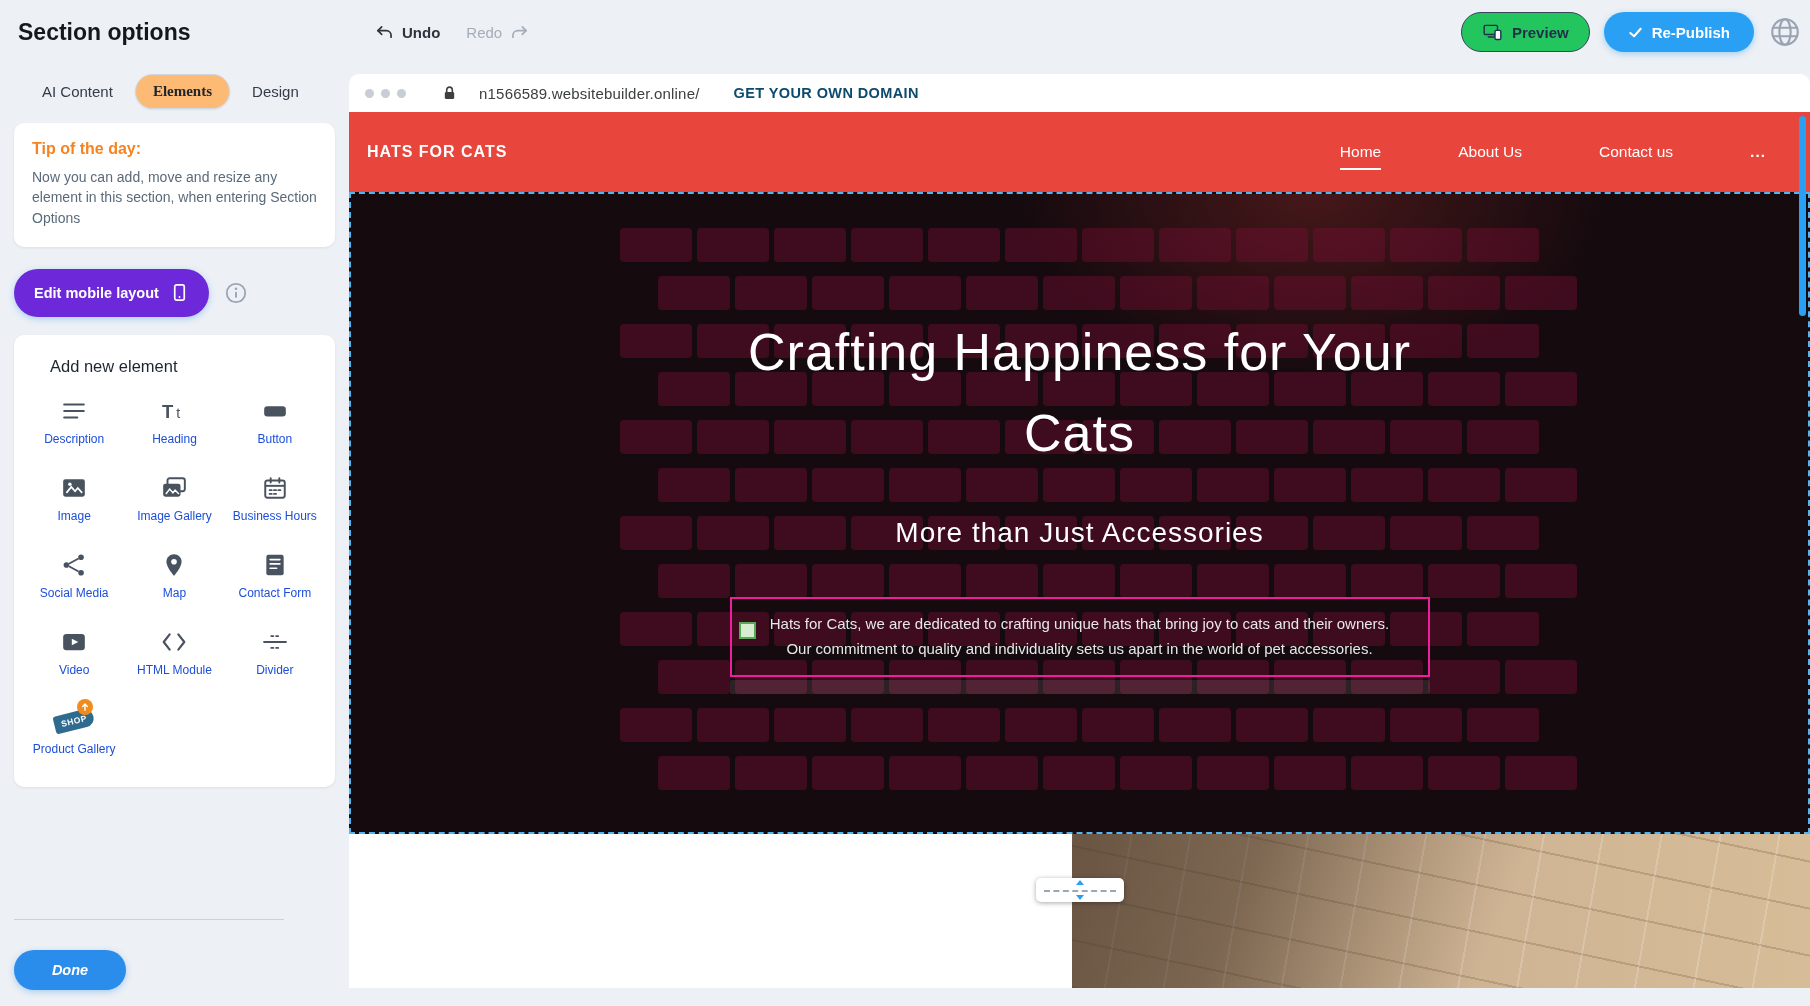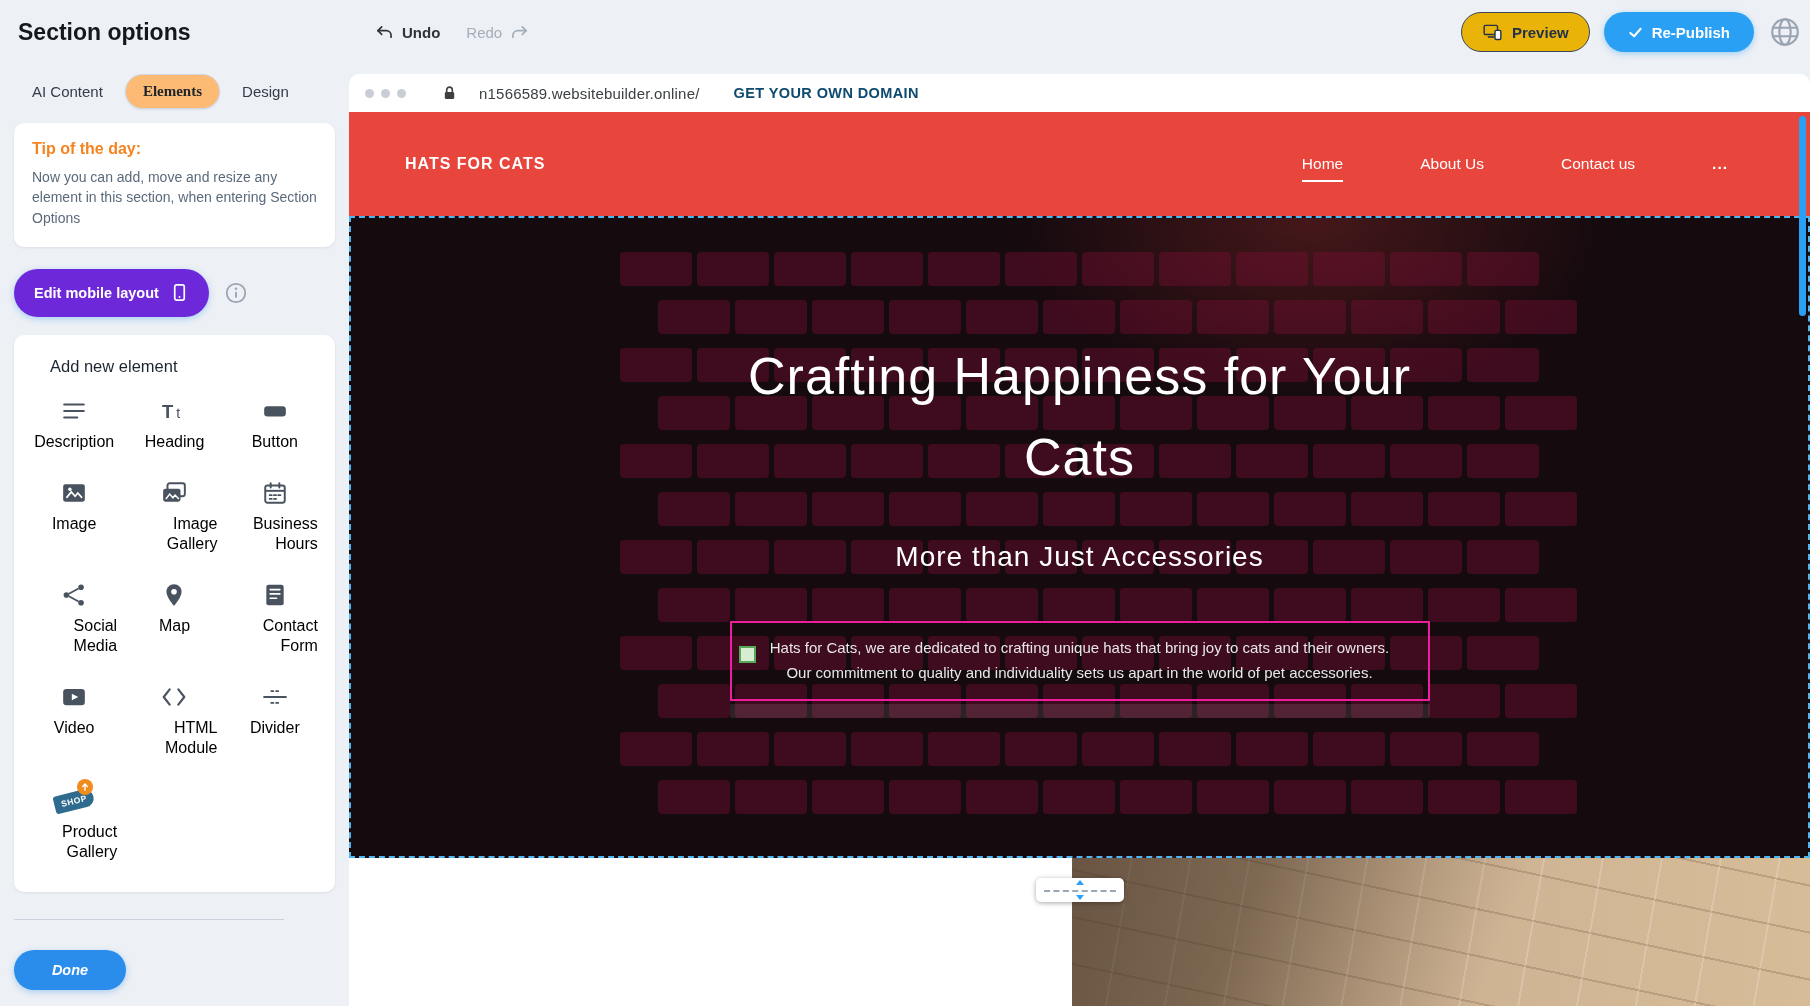--- a/index.html
+++ b/index.html
@@ -14,48 +14,48 @@
 
   
   .topbar { position:absolute; top:0; left:0; right:0; height:64px; display:flex; align-items:center; }
   .page-title { font-size:23px; font-weight:bold; color:#14181d; margin-left:18px; }
   .history { position:absolute; left:375px; top:0; height:64px; display:flex; align-items:center; gap:26px; }
   .hist-btn { display:flex; align-items:center; gap:8px; background:none; border:none; cursor:pointer;
               font-family:inherit; font-size:15px; font-weight:bold; color:#2e343c; }
   .hist-btn.disabled { color:#a4adb8; font-weight:normal; cursor:default; }
   .topbar-right { position:absolute; right:8px; top:0; height:64px; display:flex; align-items:center; gap:14px; }
   .btn-preview { display:flex; align-items:center; gap:9px; height:40px; padding:0 20px; border-radius:20px;
-                 background:#eab308; border:1px solid #39465e; color:#22304a; font-family:inherit;
+                 background:#22c55e; border:1px solid #39465e; color:#22304a; font-family:inherit;
                  font-size:15px; font-weight:bold; cursor:pointer; }
   .btn-republish { display:flex; align-items:center; gap:9px; height:40px; padding:0 24px; border-radius:20px;
                    background:#2aa0f5; border:none; color:#fff; font-family:inherit; font-size:15px;
                    font-weight:bold; cursor:pointer; box-shadow:0 2px 6px rgba(42,160,245,.4); }
   .btn-globe { background:none; border:none; cursor:pointer; color:#99a3b1; display:flex; align-items:center; }
 
   
   .sidebar { position:absolute; top:64px; left:0; width:349px; bottom:0; }
-  .tabs { display:flex; align-items:center; gap:4px; padding:10px 14px 6px; }
+  .tabs { display:flex; align-items:center; gap:4px; padding:10px 24px 6px; }
   .tab { padding:8px 17px; border-radius:18px; font-size:15px; color:#333c47; cursor:pointer;
          border:1px solid transparent; background:transparent; font-family:inherit; }
   .tab.active { background:#fdba74; border-color:#cfd7e2; font-weight:bold; color:#1d242c;
                 box-shadow:0 1px 2px rgba(30,40,60,.08);font-family:Liberation Serif, serif; }
   .card { background:#fff; border-radius:10px; margin:8px 14px; box-shadow:0 1px 3px rgba(30,40,60,.08); }
   .tip-card { padding:17px 18px 19px; }
   .tip-title { color:#f5831f; font-size:16px; font-weight:bold; margin-bottom:9px; }
   .tip-body { color:#5b6a7b; font-size:14px; line-height:1.45; }
   .mobile-row { display:flex; align-items:center; gap:16px; margin:22px 14px 18px; }
   .btn-mobile { display:flex; align-items:center; gap:11px; height:48px; padding:0 20px; border-radius:26px;
                 background:#6d28d9; border:none; color:#fff; font-family:inherit; font-size:14.5px;
                 font-weight:bold; cursor:pointer; box-shadow:0 2px 6px rgba(33,150,243,.35); }
   .info-btn { background:none; border:none; cursor:pointer; display:flex; }
   .add-card { padding:22px 10px 30px; }
   .add-title { font-size:16.5px; color:#1d2630; padding-left:26px; margin-bottom:22px; }
   .el-grid { display:grid; grid-template-columns:repeat(3,1fr); row-gap:28px; }
   .tile { display:flex; flex-direction:column; align-items:center; gap:8px; cursor:pointer; color:#49525f; }
-  .tile-label { font-size:16px; color:#000000; text-align:right; line-height:1.25; max-width:86px; }
+  .tile-label { font-size:12px; color:#1d4ed8; text-align:left; line-height:1.25; max-width:86px; }
   .pg-wrap { position:relative; width:40px; height:28px; }
   .pg-tag { position:absolute; left:0; top:6px; background:#2e6b8f; color:#fff; font-size:8.5px; font-weight:bold;
             letter-spacing:.5px; padding:4px 7px; border-radius:3px 9px 9px 3px; transform:rotate(-14deg); }
   .pg-badge { position:absolute; top:-7px; right:1px; width:16px; height:16px; border-radius:50%;
               background:#f08c1e; display:flex; align-items:center; justify-content:center; }
   .sidebar-divider { position:absolute; left:14px; width:270px; bottom:86px; border:none;
                      border-top:1px solid #c9d2dd; }
   .btn-done { position:absolute; left:14px; bottom:16px; width:112px; height:40px; border-radius:21px;
               background:#2a8ceb; border:none; color:#fff; font-family:inherit; font-size:14.5px;
               font-weight:bold; cursor:pointer; box-shadow:0 2px 6px rgba(42,140,235,.35);font-style:italic; }
@@ -64,21 +64,21 @@
   .main { position:absolute; left:349px; top:74px; right:0; bottom:0; }
   .browser-bar { height:38px; background:#fff; border-radius:10px 10px 0 0; display:flex; align-items:center;
                  padding:0 16px; gap:22px; }
   .win-dots { display:flex; gap:7px; margin-right:14px; }
   .win-dot { width:9px; height:9px; border-radius:50%; background:#c9ced6; }
   .url-text { font-size:15px; color:#3c4043; letter-spacing:.2px; }
   .domain-link { font-size:14.5px; font-weight:bold; color:#0c4a6e; letter-spacing:.4px; margin-left:12px;
                  text-decoration:none; cursor:pointer; }
 
   .site { position:relative; height:calc(100% - 38px); }
-  .site-header { height:104px; background:#e8463c; display:flex; align-items:center; padding:0 56px; }
+  .site-header { height:80px; background:#e8463c; display:flex; align-items:center; padding:0 18px; }
   .logo { color:#fff; font-weight:bold; font-size:16px; letter-spacing:1px; }
   .site-nav { margin-left:auto; display:flex; align-items:center; gap:36px; padding-right:26px; }
   .nav-item { color:#fff; font-size:15.5px; cursor:pointer; position:relative;margin-left:41px; }
   .nav-item.active::after { content:""; position:absolute; left:0; right:0; bottom:-9px; height:2px; background:#fff; }
   .nav-more { font-weight:bold; letter-spacing:1px; }
 
   .hero { position:relative; height:642px; overflow:hidden; cursor:pointer;
           background: radial-gradient(ellipse 420px 260px at 66% 0%, rgba(150,45,45,.38), rgba(0,0,0,0) 70%), #150a0e;
           border:2px dashed #4fb6f3; }
   .brick-grid { position:absolute; left:50%; transform:translateX(-50%); top:34px; width:920px;

